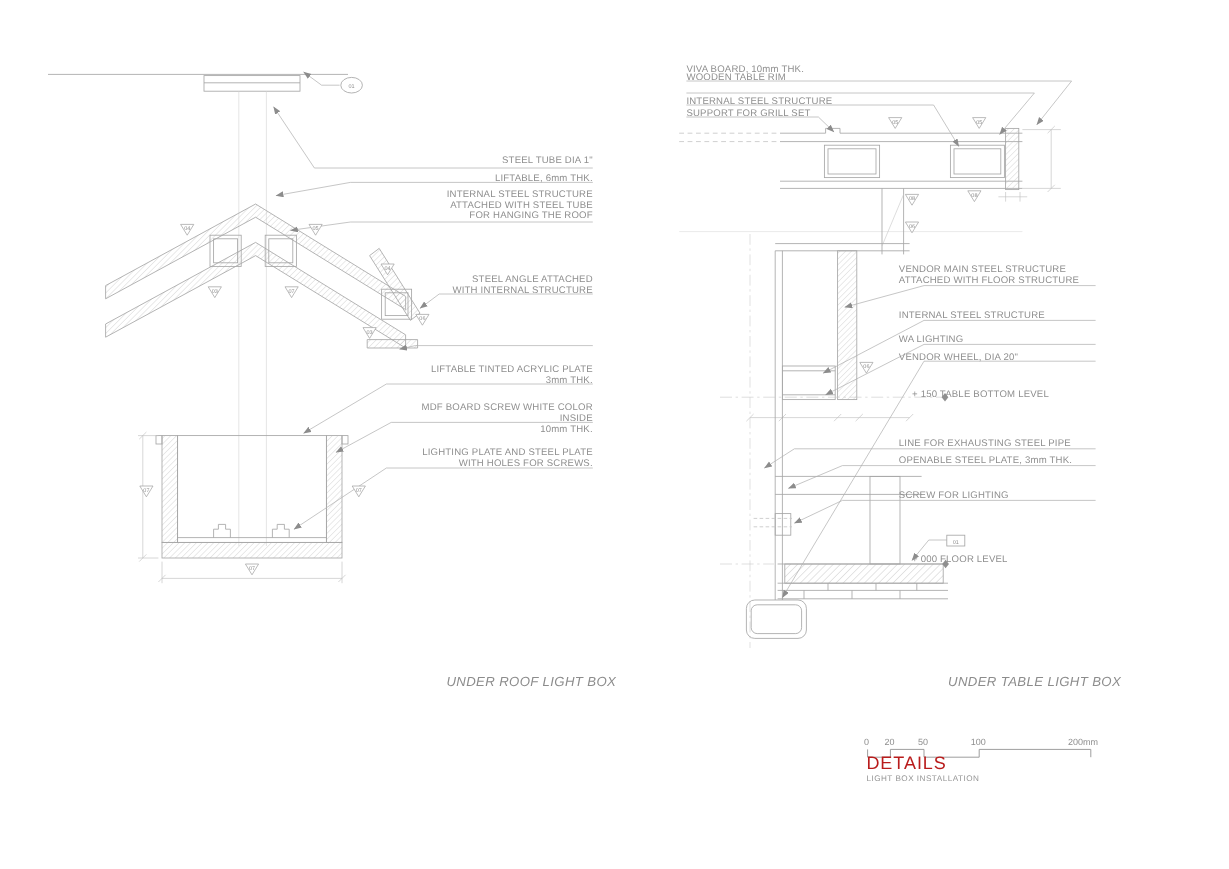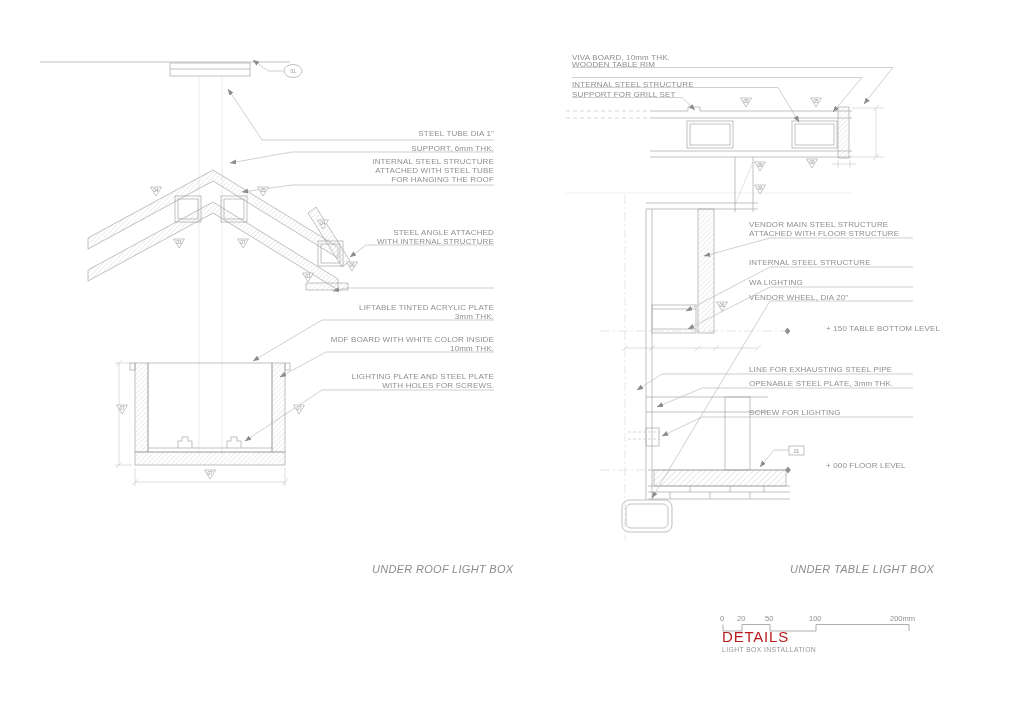--- a/index.html
+++ b/index.html
@@ -4,21 +4,21 @@
 <style>
   html,body{margin:0;padding:0;background:#fff;}
   #sheet{position:relative;width:1024px;height:724px;background:#fff;overflow:hidden;
          font-family:"Liberation Sans",sans-serif;}
   #linework{position:absolute;left:0;top:0;}
   .ann{position:absolute;font-size:8px;line-height:9px;letter-spacing:.15px;color:#8f8f8f;
        white-space:pre-line;}
   .ar{text-align:right;left:330px;width:164px;}
   .ar2{text-align:left;left:749px;width:164px;}
   .al{text-align:left;left:572px;width:170px;}
-  .lvl{text-align:left;left:826px;width:150px;}
+  .lvl{text-align:left;left:760px;width:150px;}
   .caption{position:absolute;font-size:11px;font-style:italic;color:#8c8c8c;letter-spacing:.3px;}
   .sheet-title{position:absolute;left:722px;top:628px;font-size:15px;color:#b91c1c;letter-spacing:.8px;}
   .sheet-sub{position:absolute;left:722px;top:646px;font-size:6.8px;color:#959595;letter-spacing:.4px;}
   .scale-lbl{position:absolute;top:614px;font-size:7.5px;color:#8f8f8f;}
   svg text{font-family:"Liberation Sans",sans-serif;fill:#8f8f8f;}
   .mk{font-size:4.6px;text-anchor:middle;}
 </style>
 </head>
 <body>
 
@@ -274,29 +274,29 @@
     <g transform="translate(722,306)">
           <polygon points="-5.5,-4 5.5,-4 0,5"></polygon>
           <text class="mk" y="1" stroke="none">06</text>
         </g>
   </g>
 
   <path d="M723,624.5 V631 H742 V624.5 H770 V631 H816 V624.5 H909 V631" fill="none" stroke="#9a9a9a" stroke-width="0.8"></path>
 </svg>
 
 <div class="ann ar" style="top:129px">STEEL TUBE DIA 1"</div>
-<div class="ann ar" style="top:143.5px">SUPPORT, 6mm THK.</div>
+<div class="ann ar" style="top:143.5px">LIFTABLE, 6mm THK.</div>
 <div class="ann ar" style="top:157px">INTERNAL STEEL STRUCTURE
 ATTACHED WITH STEEL TUBE
 FOR HANGING THE ROOF</div>
 <div class="ann ar" style="top:227.5px">STEEL ANGLE ATTACHED
 WITH INTERNAL STRUCTURE</div>
 <div class="ann ar" style="top:302.5px">LIFTABLE TINTED ACRYLIC PLATE
 3mm THK.</div>
-<div class="ann ar" style="top:334.5px">MDF BOARD WITH WHITE COLOR INSIDE
+<div class="ann ar" style="top:334.5px">MDF BOARD SCREW WHITE COLOR INSIDE
 10mm THK.</div>
 <div class="ann ar" style="top:371.5px">LIGHTING PLATE AND STEEL PLATE
 WITH HOLES FOR SCREWS.</div>
 
 <div class="ann al" style="top:59.5px">WOODEN TABLE RIM</div>
 <div class="ann al" style="top:53px">VIVA BOARD, 10mm THK.</div>
 <div class="ann al" style="top:79.5px">INTERNAL STEEL STRUCTURE</div>
 <div class="ann al" style="top:89.5px">SUPPORT FOR GRILL SET</div>
 
 <div class="ann ar2" style="top:220px">VENDOR MAIN STEEL STRUCTURE

